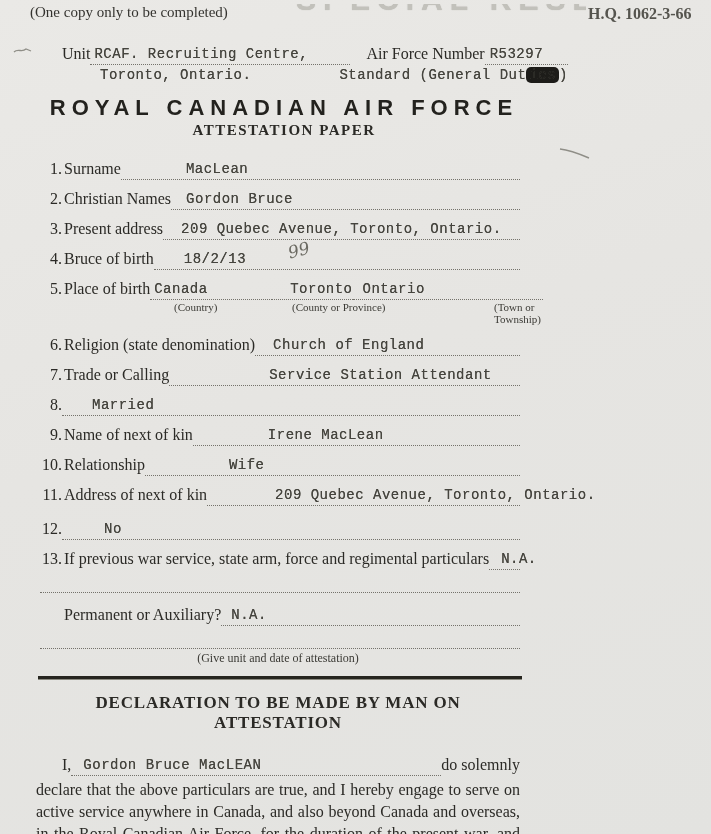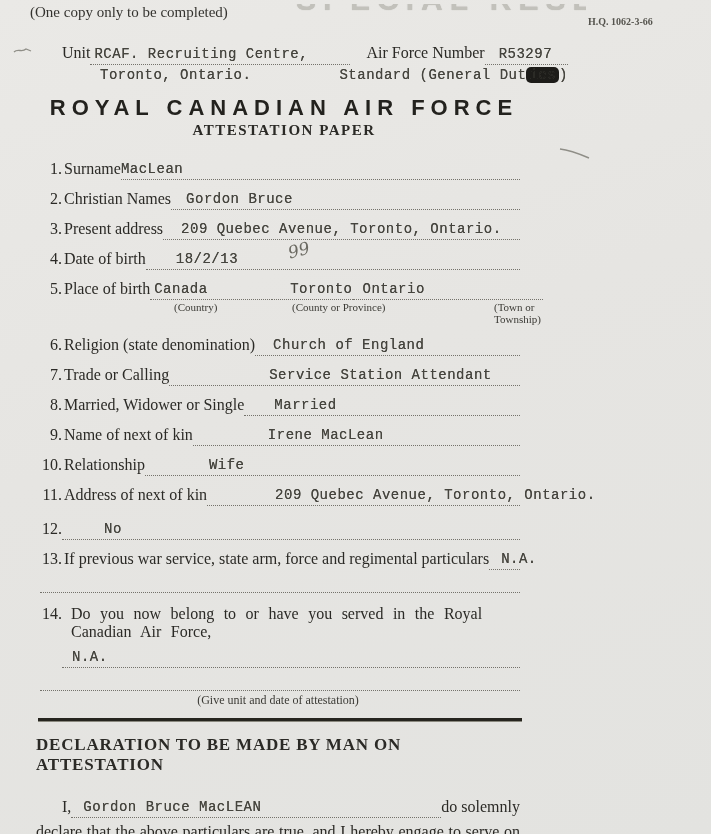--- a/index.html
+++ b/index.html
@@ -16,78 +16,78 @@
   
   .topbar { position:relative; height:20px; }
   .top-note { position:absolute; left:30px; top:0; font-size:15px; color:#34332f; }
   .stamp-clip { position:absolute; left:296px; top:0; width:290px; height:12px; overflow:hidden; }
   .stamp-text {
     display:block; position:relative; top:-21px;
     font-family:"Liberation Sans", sans-serif; font-weight:bold;
     font-size:30px; letter-spacing:7px; color:#c2c1bb;
     text-shadow:0 0 1px #b5b4ae; white-space:nowrap;
   }
-  .form-no { position:absolute; left:588px; top:12px; font-size:10px; font-weight:bold; color:#55544e; white-space:nowrap; }
-
-  .unit-row { display:flex; align-items:flex-start; margin:20px 60px 0 62px; }
+  .form-no { position:absolute; left:588px; top:1px; font-size:16px; font-weight:bold; color:#55544e; white-space:nowrap; }
+
+  .unit-row { display:flex; align-items:center; margin:20px 60px 0 62px; }
   .unit-row2 { display:flex; margin:2px 60px 0 62px; }
   .lbl { font-size:16px; padding-bottom:2px; white-space:nowrap; }
   .typed {
     font-family:"Liberation Mono", monospace; font-size:14px; letter-spacing:0.5px;
     color:#45443e; white-space:nowrap; text-shadow:0 0 0.6px #5a5951;
   }
   .fill { flex:1 1 auto; border-bottom:1px dotted #74726b; padding-bottom:2px; min-width:10px; }
   .fill .typed { display:inline-block; }
   .unit-row .f-unit { flex:0 0 260px; }
   .unit-row .afn-lbl { margin-left:16px; }
   .unit-row .f-afn { flex:1 1 auto; }
-  .unit-row .f-afn .typed { margin-left:14px; }
+  .unit-row .f-afn .typed { margin-left:5px; }
   .unit-row .f-unit .typed { margin-left:4px; }
   .u2-left { margin-left:38px; }
   .u2-right { margin-left:auto; position:relative; }
   .redact { background:#1d1c19; color:#1d1c19; border-radius:5px; padding:0 3px; }
 
   .title {
     margin-top:12px; text-align:center;
     font-family:"Liberation Sans", sans-serif; font-weight:bold;
     font-size:22px; letter-spacing:6px; color:#23221e;
     padding-right:60px;
   }
   .subtitle { text-align:center; font-weight:bold; font-size:15px; letter-spacing:1.5px; padding-right:60px; margin-top:1px; }
 
   
   .items { margin:20px 108px 0 36px; }
   .row { display:flex; align-items:flex-end; margin-bottom:9px; position:relative; }
   .num { flex:0 0 26px; text-align:right; font-size:16px; padding-bottom:2px; }
   .row .lbl { margin-left:2px; }
   .ml15 .typed{margin-left:15px;} .ml18 .typed{margin-left:18px;} .ml30 .typed{margin-left:30px;}
-  .ml42 .typed{margin-left:42px;} .ml65 .typed{} .ml68 .typed{margin-left:68px;}
+  .ml42 .typed{margin-left:42px;} .ml65 .typed{margin-left:65px;} .ml68 .typed{margin-left:68px;}
   .ml75 .typed{margin-left:75px;} .ml100 .typed{margin-left:100px;} .ml12 .typed{margin-left:12px;}
-  .ml148 .typed{margin-left:64px;} .ml10 .typed{margin-left:10px;}
+  .ml148 .typed{margin-left:84px;} .ml10 .typed{margin-left:10px;}
   .overlay-hand {
     position:absolute; font-family:"DejaVu Serif", serif; font-style:italic;
     font-size:17px; color:#6b6a62; transform:rotate(-14deg); top:-9px; left:252px;
   }
   .seg { border-bottom:1px dotted #74726b; padding-bottom:2px; }
   .seg1 { flex:0 0 122px; } .seg2 { flex:0 0 190px; } .seg3 { flex:1 1 auto; }
   .seg1 .typed{margin-left:4px;text-align:center;} .seg2 .typed{margin-left:10px;} .seg3 .typed{margin-left:18px;}
   .caps-row { display:flex; margin:1px 108px 10px 36px; font-size:11px; color:#3b3a35; }
   .cap-spacer { flex:0 0 124px; }
   .cap1 { flex:0 0 122px; padding-left:14px; } .cap2 { flex:0 0 190px; padding-left:10px; } .cap3 { flex:1 1 auto; padding-left:22px; }
   .gap-before { margin-top:13px; }
   .cont-line { border-bottom:1px dotted #74726b; height:14px; margin:0 108px 12px 40px; }
   .q14-line1 { margin:2px 108px 6px 36px; font-size:16px; display:flex; }
   .q14-line1 .num { padding-bottom:0; }
   .q14-text { margin-left:9px; word-spacing:5.5px; }
   .unit-caption { text-align:center; font-size:12px; color:#3b3a35; margin:-6px 108px 0 36px; }
 
   .rule { height:3px; background:#26251f; margin:10px 106px 0 38px; box-shadow:0 1px 0 #8a897f; }
 
   
-  .decl-heading { text-align:left; font-weight:bold; font-size:17px; letter-spacing:0.8px; margin:14px 108px 0 36px; }
+  .decl-heading { text-align:center; font-weight:bold; font-size:17px; letter-spacing:0.8px; margin:14px 108px 0 36px; }
   .i-line { display:flex; align-items:flex-end; margin:22px 108px 0 36px; font-size:16px; }
   .i-lead { padding-left:26px; padding-bottom:2px; }
   .i-fill { flex:1 1 auto; border-bottom:1px dotted #74726b; padding-bottom:2px; }
   .i-fill .typed { margin-left:12px; }
   .i-tail { padding-bottom:2px; white-space:nowrap; }
   .decl-body { margin:3px 108px 0 36px; font-size:16px; line-height:22px; text-align:justify; }
 
   .stray { position:absolute; }
 </style>
 </head>
@@ -140,21 +140,21 @@
     </div>
 
     <div class="row">
       <span class="num">3.</span>
       <span class="lbl">Present address</span>
       <span class="fill ml18"><span class="typed">209 Quebec Avenue, Toronto, Ontario.</span></span>
     </div>
 
     <div class="row">
       <span class="num">4.</span>
-      <span class="lbl">Date of birth</span>
+      <span class="lbl">Bruce of birth</span>
       <span class="fill ml30"><span class="typed">18/2/13</span></span>
       <span class="overlay-hand">99</span>
     </div>
 
     <div class="row" style="margin-bottom:0;">
       <span class="num">5.</span>
       <span class="lbl">Place of birth</span>
       <span class="seg seg1"><span class="typed">Canada</span></span>
       <span class="seg seg3"><span class="typed">Toronto</span></span>
       <span class="seg seg2"><span class="typed">Ontario</span></span>
@@ -175,21 +175,20 @@
     </div>
 
     <div class="row">
       <span class="num">7.</span>
       <span class="lbl">Trade or Calling</span>
       <span class="fill ml100"><span class="typed">Service Station Attendant</span></span>
     </div>
 
     <div class="row">
       <span class="num">8.</span>
-      <span class="lbl">Married, Widower or Single</span>
       <span class="fill ml30"><span class="typed">Married</span></span>
     </div>
 
     <div class="row">
       <span class="num">9.</span>
       <span class="lbl">Name of next of kin</span>
       <span class="fill ml75"><span class="typed">Irene MacLean</span></span>
     </div>
 
     <div class="row">
@@ -210,27 +209,24 @@
     </div>
 
     <div class="row">
       <span class="num">13.</span>
       <span class="lbl">If previous war service, state arm, force and regimental particulars</span>
       <span class="fill ml12"><span class="typed">N.A.</span></span>
     </div>
   </div>
   <div class="cont-line"></div>
 
-  <div class="q14-line1">
-    <span class="num">14.</span>
-    <span class="q14-text">Do you now belong to or have you served in the Royal Canadian Air Force,</span>
-  </div>
   <div class="items" style="margin-top:0;">
     <div class="row">
       <span class="num"></span>
+      <span class="lbl">Permanent or Auxiliary?</span>
       <span class="fill ml10"><span class="typed">N.A.</span></span>
     </div>
   </div>
   <div class="cont-line" style="margin-bottom:2px;"></div>
   <div class="unit-caption" style="margin-top:0;">(Give unit and date of attestation)</div>
 
   <div class="rule"></div>
 
   <div class="decl-heading">DECLARATION TO BE MADE BY MAN ON ATTESTATION</div>
   <div class="i-line">

